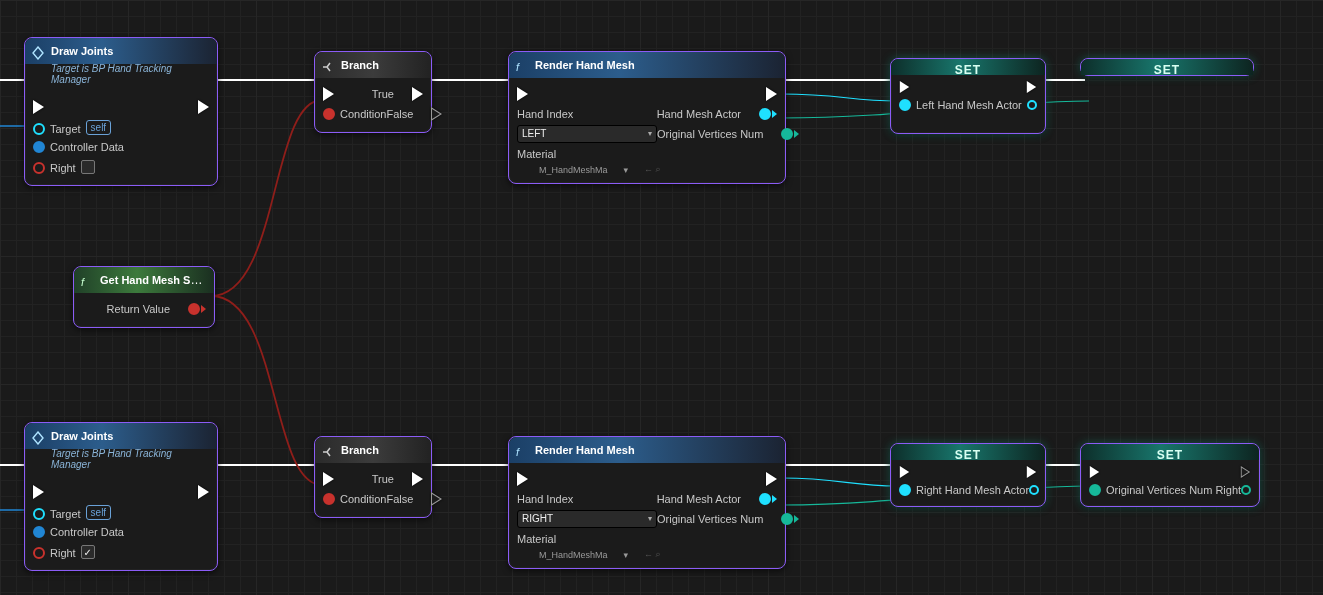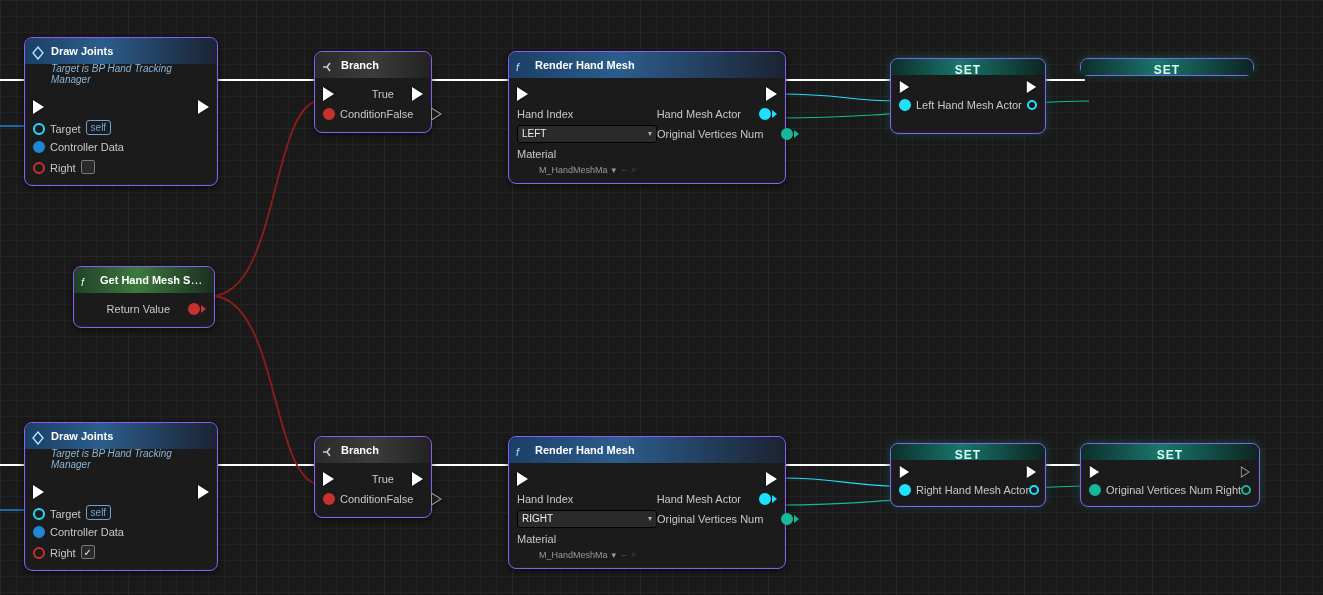--- a/index.html
+++ b/index.html
@@ -29,21 +29,21 @@
   .exec{width:0;height:0;border-top:7px solid transparent;border-bottom:7px solid transparent;border-left:11px solid #fff;filter:drop-shadow(0 0 1px #000)}
   .exec.hollow{border-left-color:transparent;position:relative}
   .exec.hollow::before{content:"";position:absolute;left:-11px;top:-7px;width:0;height:0;border-top:7px solid transparent;border-bottom:7px solid transparent;border-left:11px solid #9a9a9a}
   .exec.hollow::after{content:"";position:absolute;left:-10px;top:-5px;width:0;height:0;border-top:5px solid transparent;border-bottom:5px solid transparent;border-left:8px solid #1b1b1b}
   .lbl{font-size:11px;color:#c8c8c8;white-space:nowrap}
   .lbl.b{font-weight:600;color:#fff}
   .selfpill{font-size:10px;border:1px solid #6aa2d8;color:#6aa2d8;border-radius:3px;padding:0 4px;line-height:13px}
   .chk{width:12px;height:12px;border:1px solid #777;border-radius:2px;background:#2a2a2a;display:inline-flex;align-items:center;justify-content:center;font-size:10px;color:#eee}
   .dd{width:120px;height:16px;background:#2a2a2a;border:1px solid #000;border-radius:3px;font-size:10px;color:#eee;padding:0 14px 0 4px;position:relative;line-height:16px}
   .dd::after{content:"▾";position:absolute;right:4px;top:0;color:#aaa;font-size:8px}
-  .matline{font-size:9px;color:#9a9a9a;padding:0 8px 0 30px;display:flex;align-items:center;gap:4px}
+  .matline{font-size:9px;color:#9a9a9a;padding:0 8px 0 30px;display:flex;align-items:center;gap:16px}
   .matline .arrow{color:#555}
   .set-title{text-align:center;color:#d8fff2;font-weight:700;letter-spacing:1px;font-size:12px}
   .set-hdr{height:16px;line-height:22px;border-radius:8px 8px 0 0;background:linear-gradient(90deg,#0d2e2a 0%,#18766c 45%,#0d2420 100%)}
   .hdr .icon{position:absolute;left:6px;top:5px;width:14px;height:14px}
   .icon.fx svg,.icon.br svg,.icon.nd svg{width:14px;height:14px}
   .glow{box-shadow:0 0 10px rgba(40,200,170,.35),0 2px 6px rgba(0,0,0,.6),inset 0 0 0 1px rgba(255,255,255,.03)}
   .pinO{width:10px;height:10px;border:2px solid;border-radius:50%;box-sizing:border-box}
   .pinO.green{color:#16b89a}
   .pinO.cyan{color:#1fe0ff}
   .tri-out{display:inline-flex;align-items:center}

